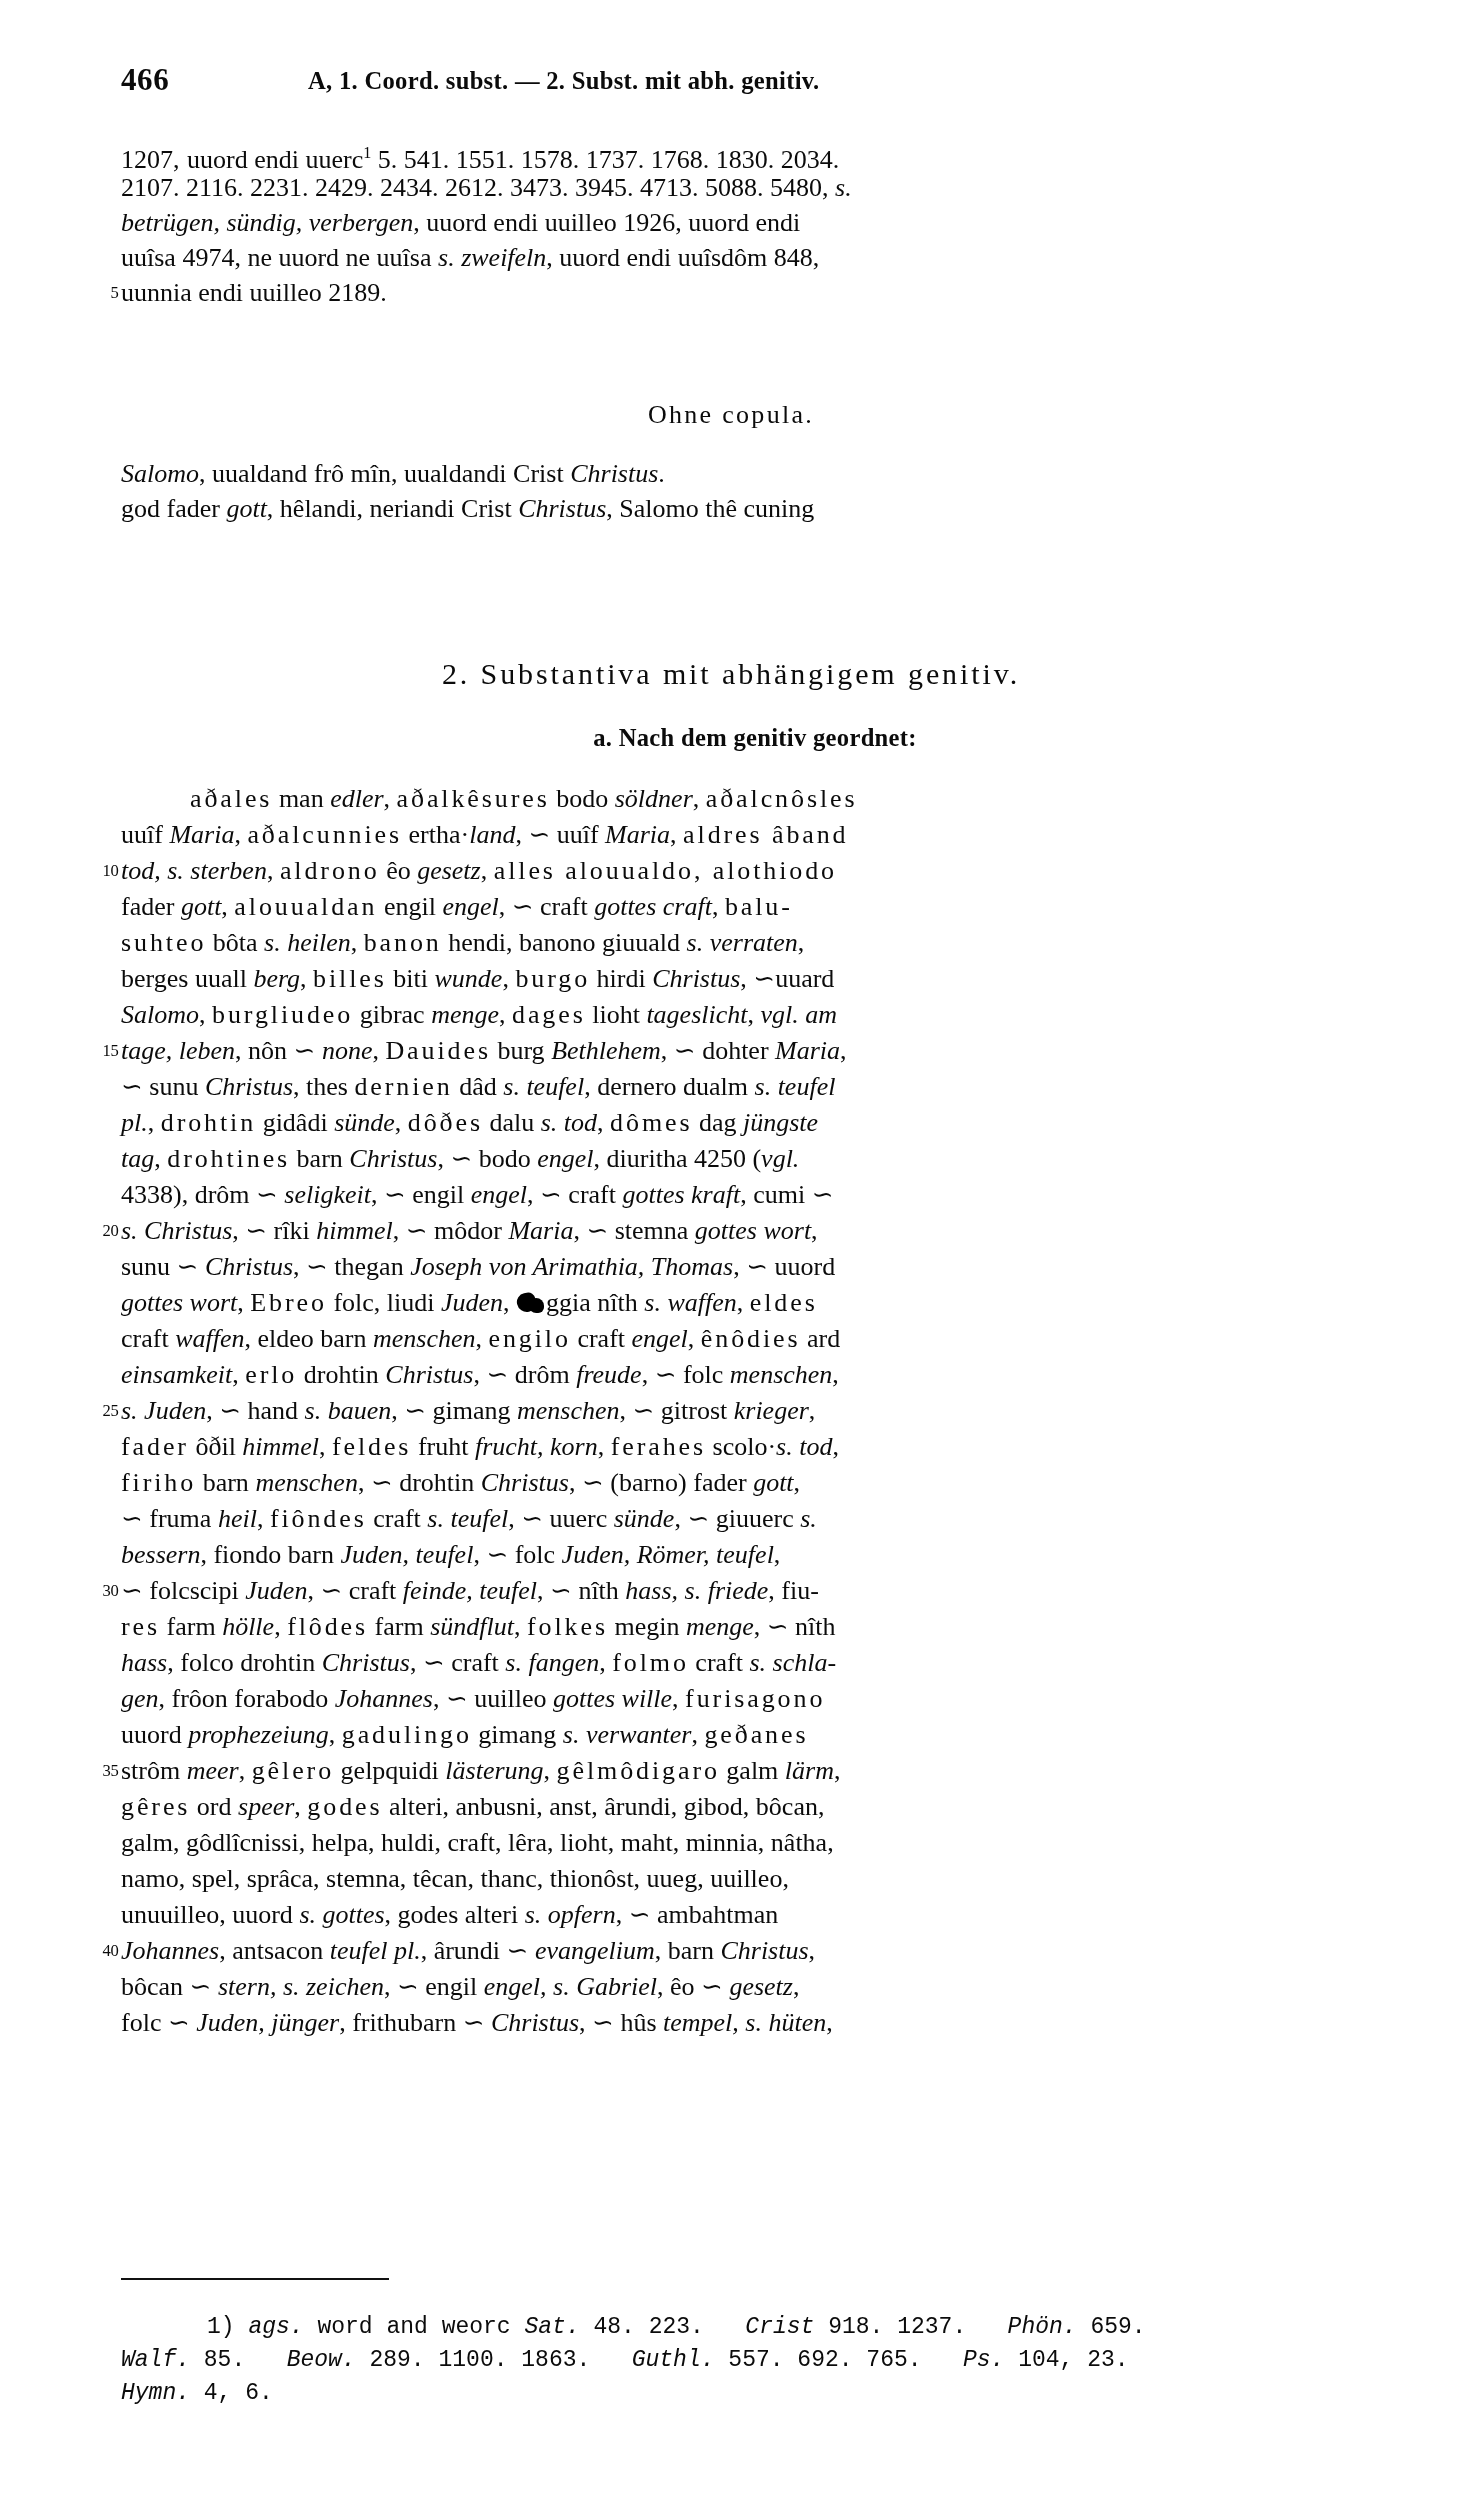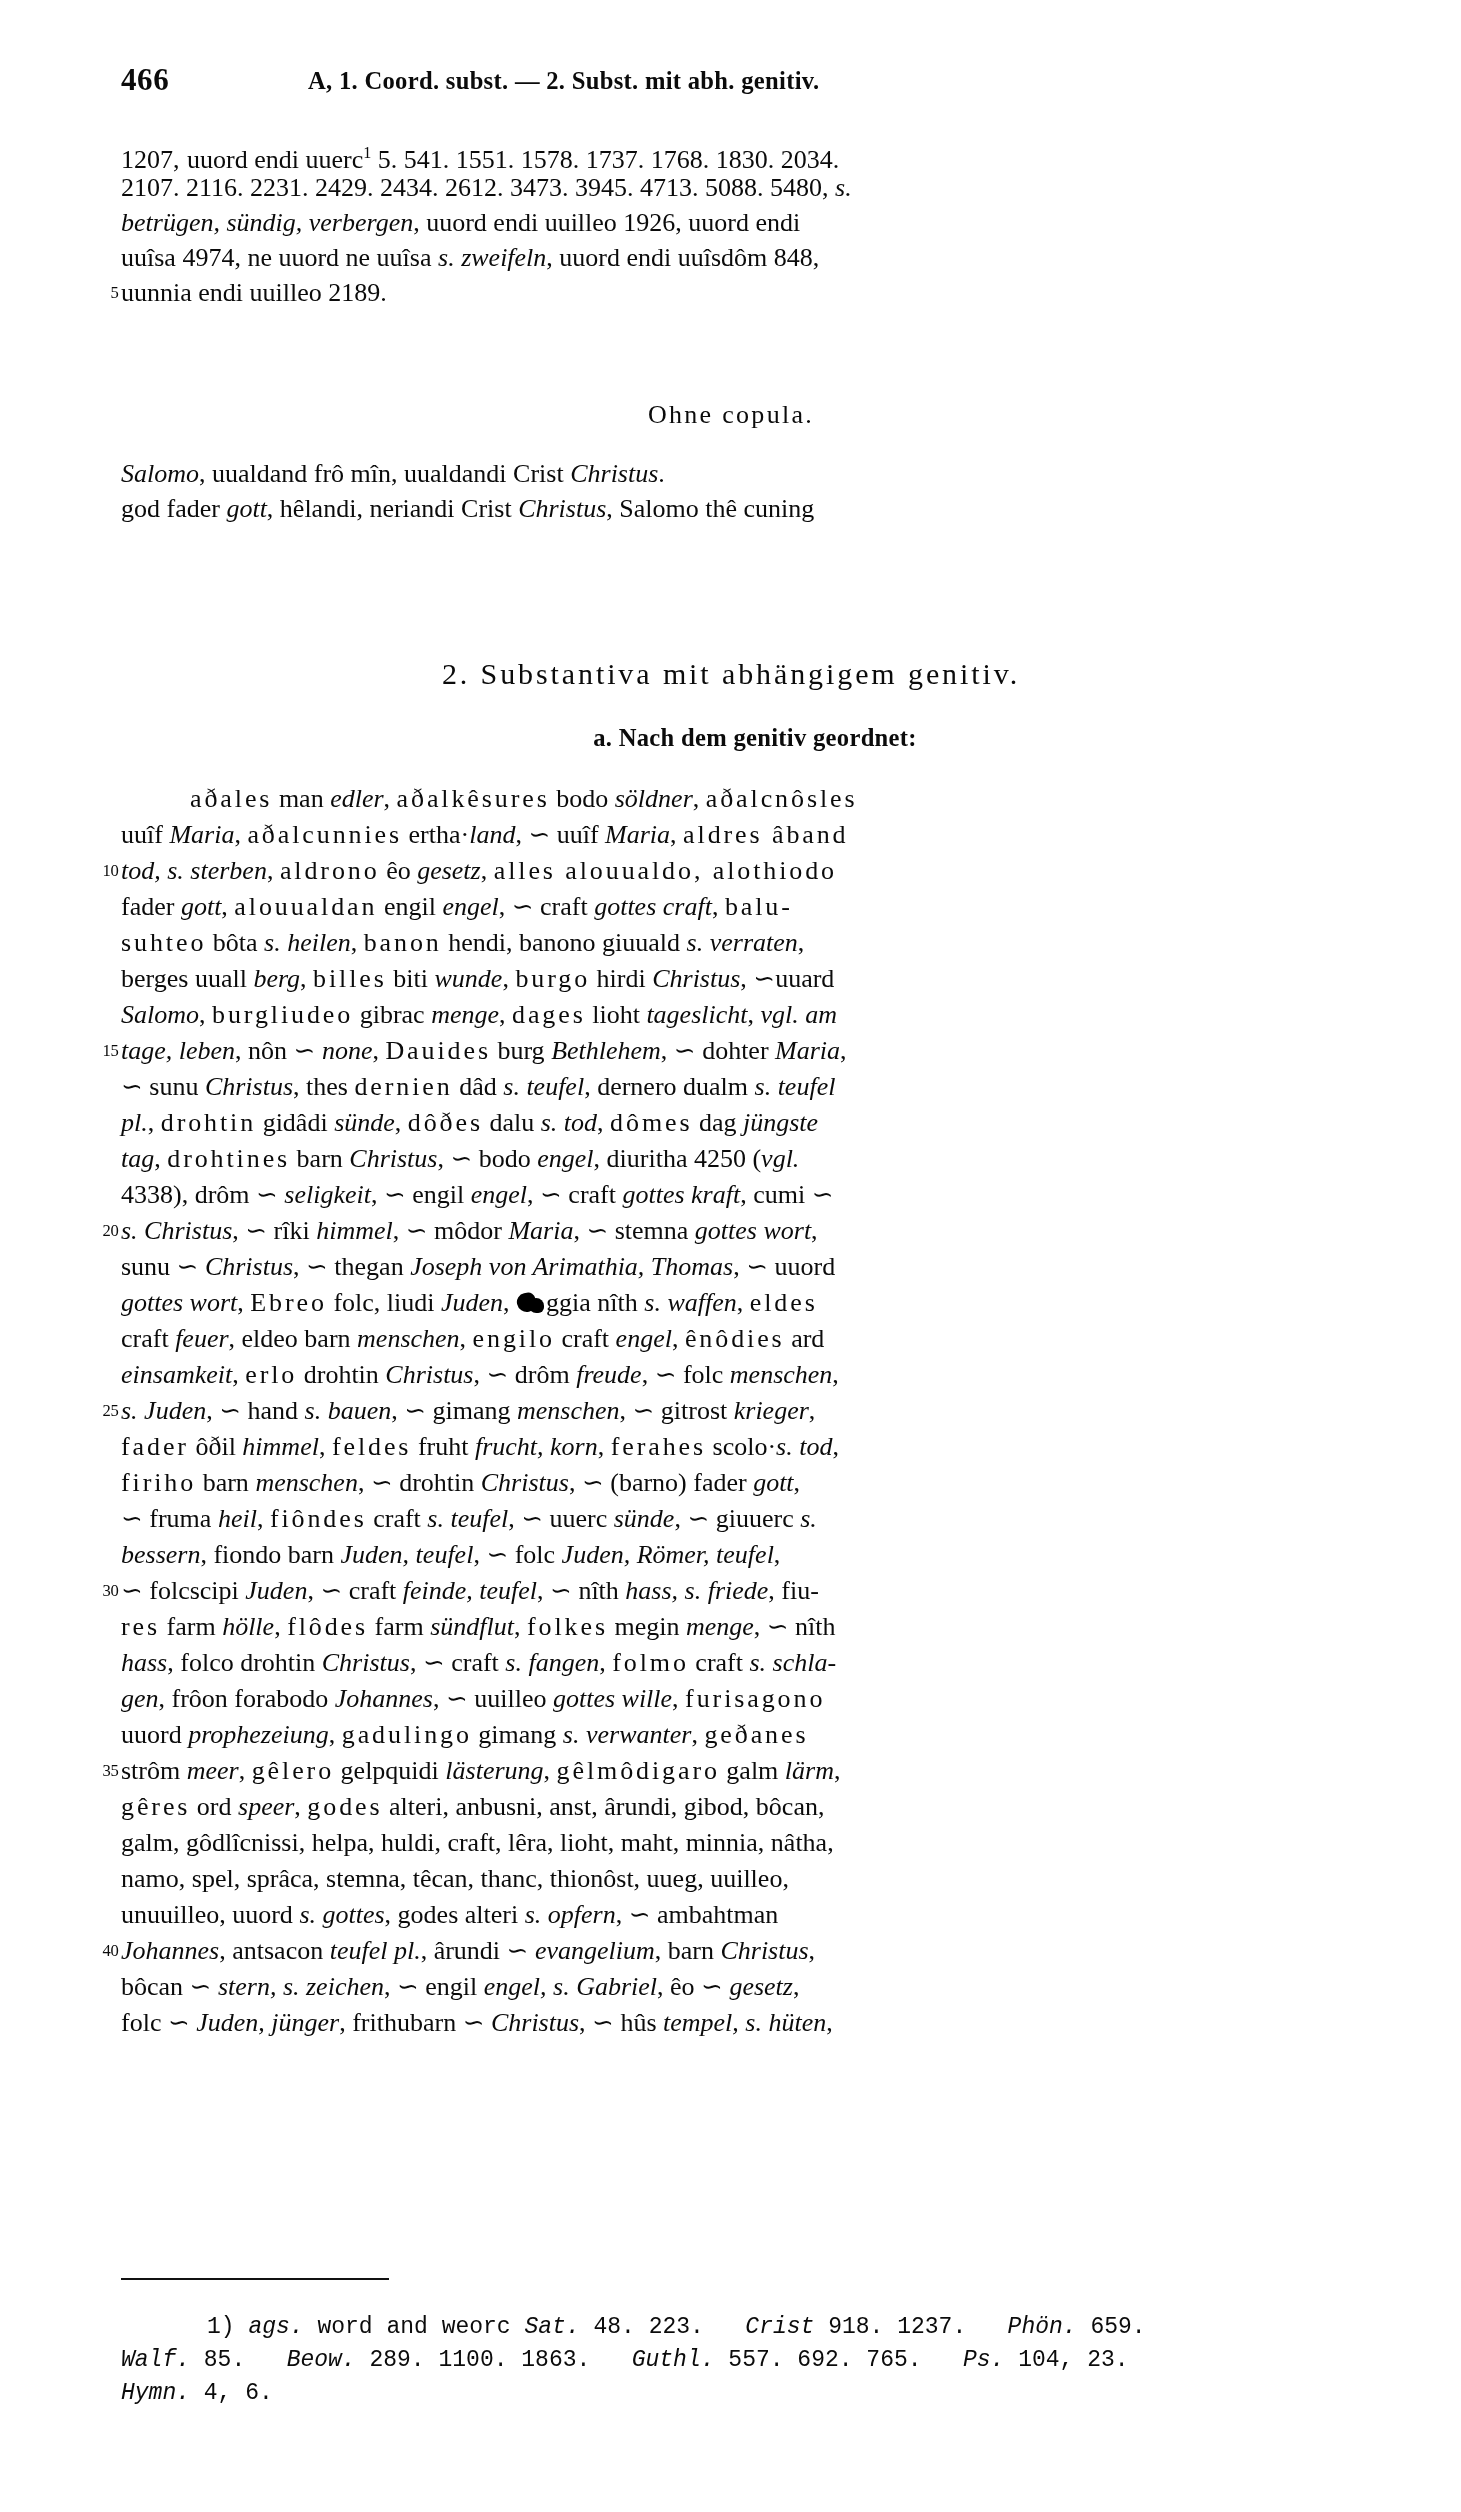--- a/index.html
+++ b/index.html
@@ -205,21 +205,21 @@
     <div class="ln"><i>tag</i>, <span class="sp">drohtines</span> barn <i>Christus</i>, ∽ bodo <i>engel</i>, diuritha 4250 (<i>vgl.</i></div>
 
     <div class="ln">4338), drôm ∽ <i>seligkeit</i>, ∽ engil <i>engel</i>, ∽ craft <i>gottes kraft</i>, cumi ∽</div>
 
     <div class="ln"><span class="lnum">20</span><i>s. Christus</i>, ∽ rîki <i>himmel</i>, ∽ môdor <i>Maria</i>, ∽ stemna <i>gottes wort</i>,</div>
 
     <div class="ln">sunu ∽ <i>Christus</i>, ∽ thegan <i>Joseph von Arimathia, Thomas</i>, ∽ uuord</div>
 
     <div class="ln"><i>gottes wort</i>, <span class="sp">Ebreo</span> folc, liudi <i>Juden</i>, <span class="blot"></span>ggia nîth <i>s. waffen</i>, <span class="sp">eldes</span></div>
 
-    <div class="ln">craft <i>feuer</i>, eldeo barn <i>menschen</i>, <span class="sp">engilo</span> craft <i>engel</i>, <span class="sp">ênôdies</span> ard</div>
+    <div class="ln">craft <i>waffen</i>, eldeo barn <i>menschen</i>, <span class="sp">engilo</span> craft <i>engel</i>, <span class="sp">ênôdies</span> ard</div>
 
     <div class="ln"><i>einsamkeit</i>, <span class="sp">erlo</span> drohtin <i>Christus</i>, ∽ drôm <i>freude</i>, ∽ folc <i>menschen</i>,</div>
 
     <div class="ln"><span class="lnum">25</span><i>s. Juden</i>, ∽ hand <i>s. bauen</i>, ∽ gimang <i>menschen</i>, ∽ gitrost <i>krieger</i>,</div>
 
     <div class="ln"><span class="sp">fader</span> ôðil <i>himmel</i>, <span class="sp">feldes</span> fruht <i>frucht, korn</i>, <span class="sp">ferahes</span> scolo·<i>s. tod</i>,</div>
 
     <div class="ln"><span class="sp">firiho</span> barn <i>menschen</i>, ∽ drohtin <i>Christus</i>, ∽ (barno) fader <i>gott</i>,</div>
 
     <div class="ln">∽ fruma <i>heil</i>, <span class="sp">fiôndes</span> craft <i>s. teufel</i>, ∽ uuerc <i>sünde</i>, ∽ giuuerc <i>s.</i></div>

